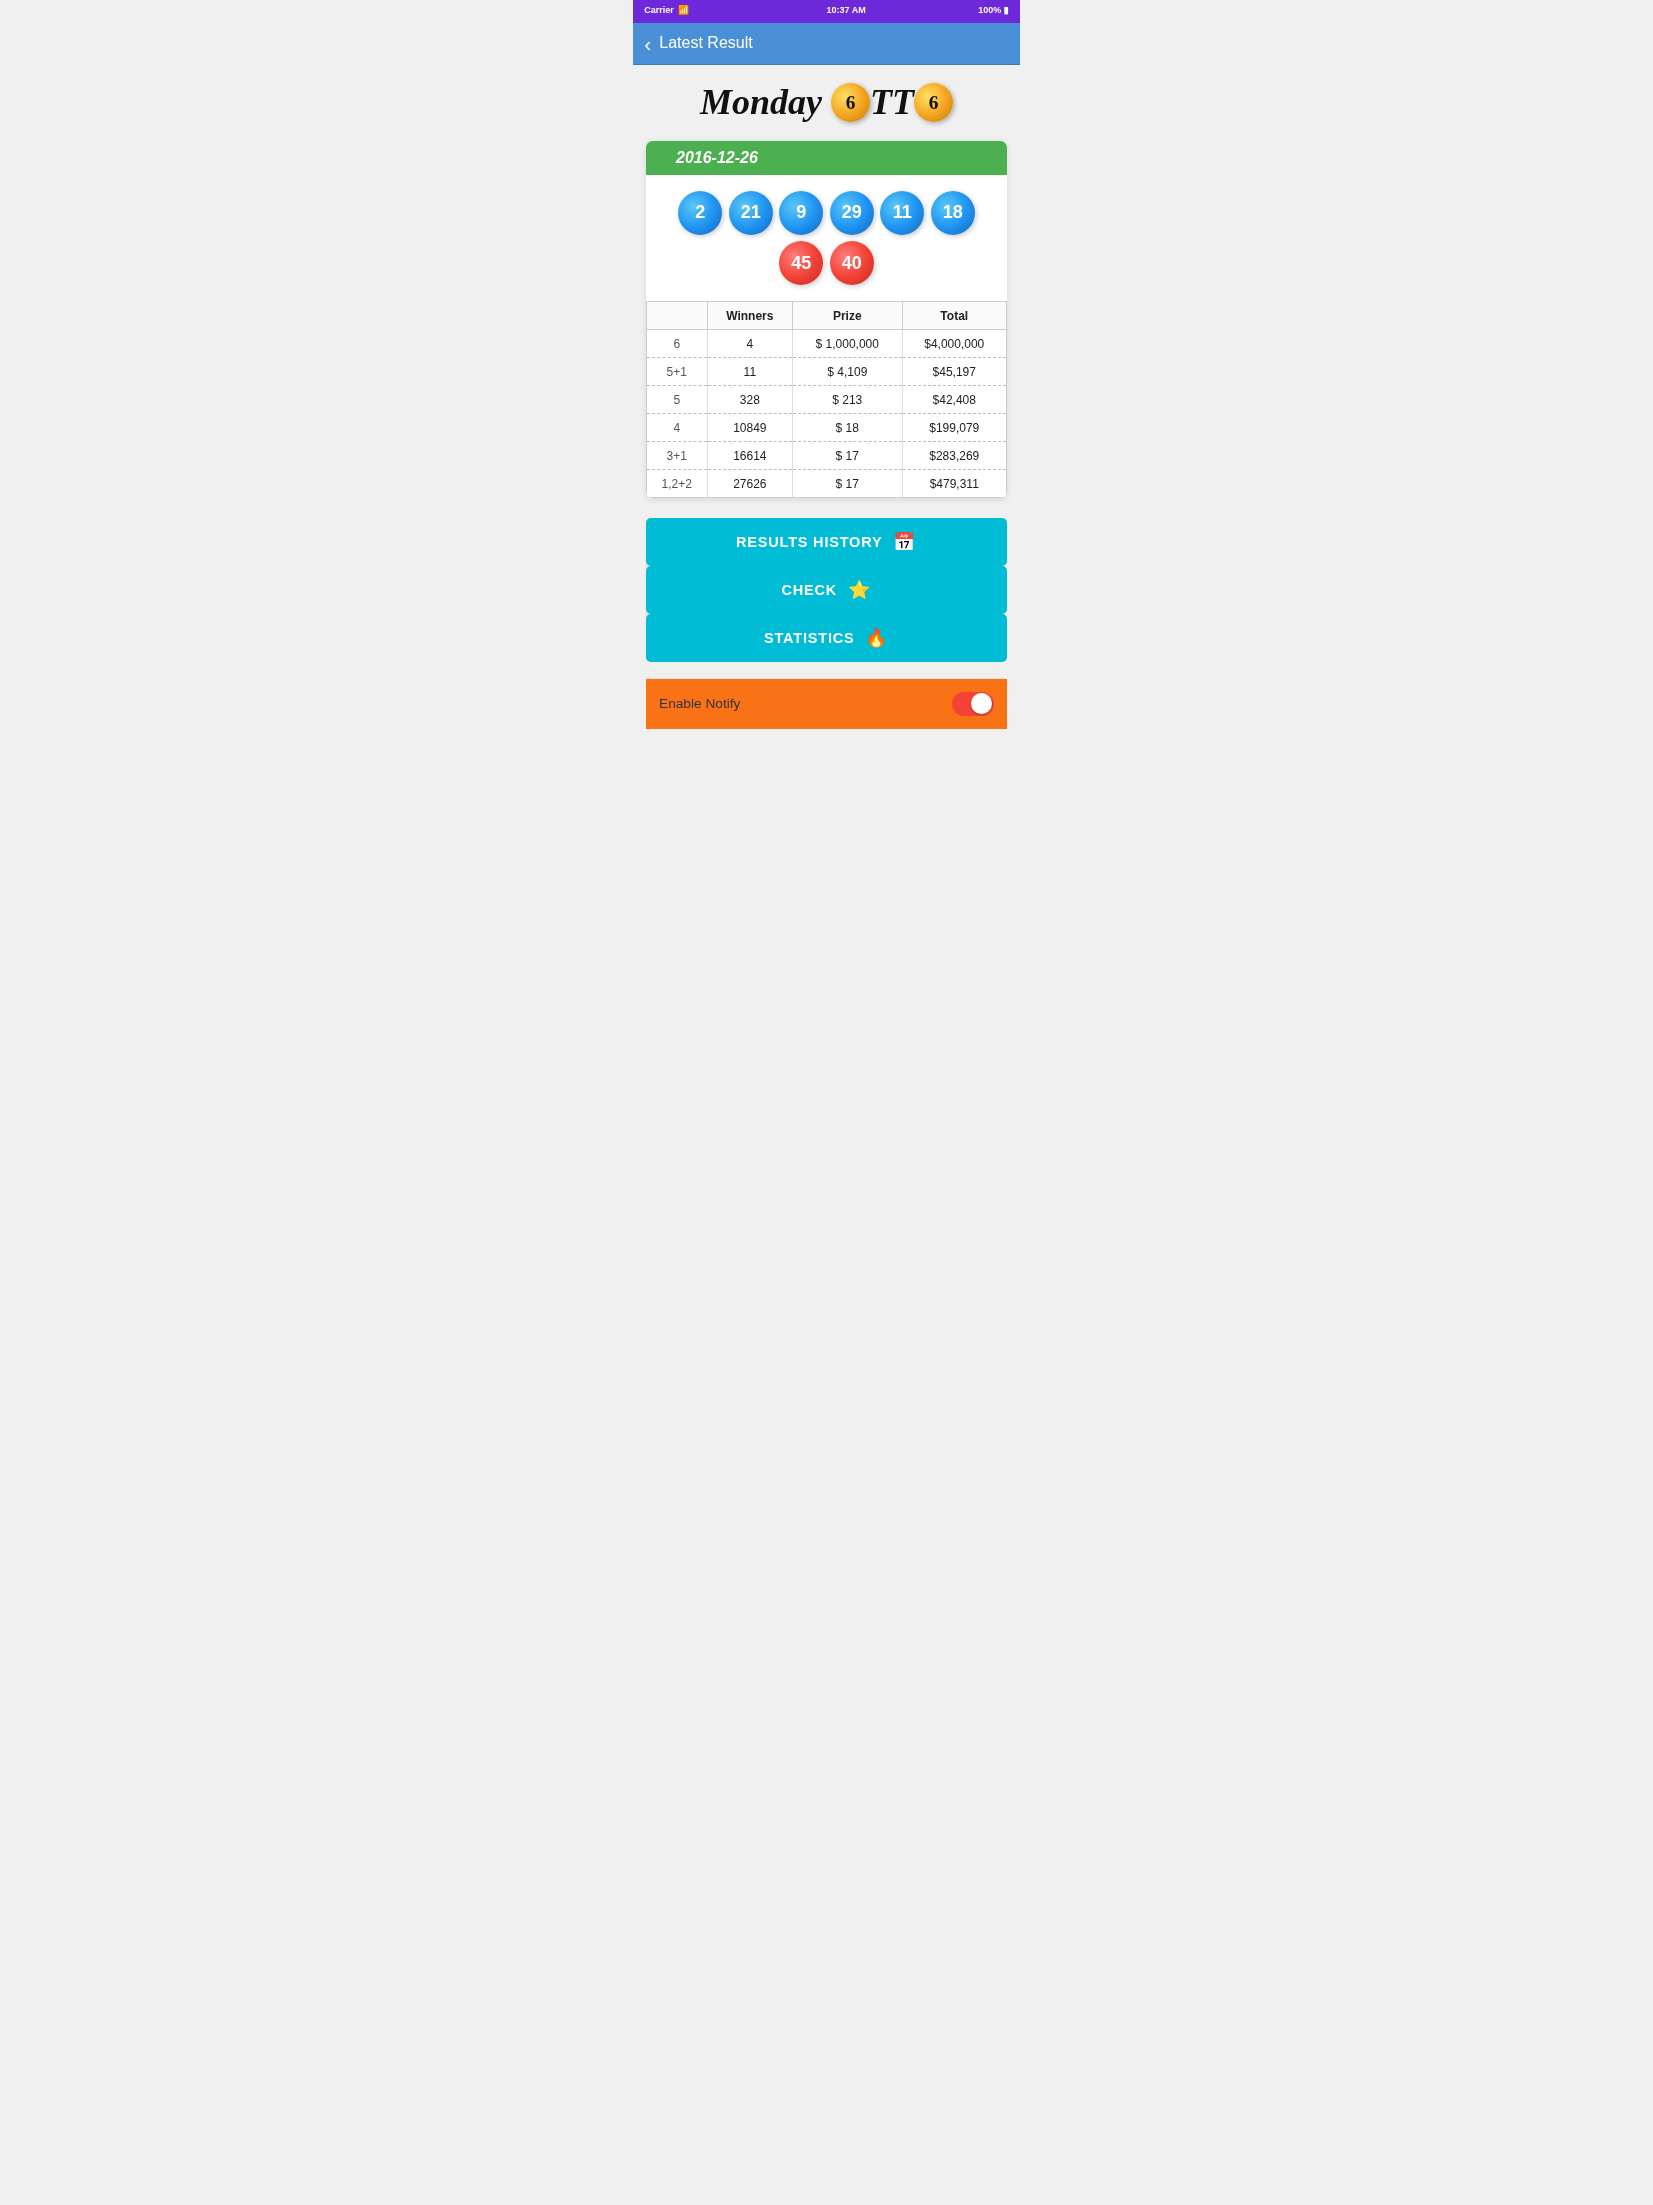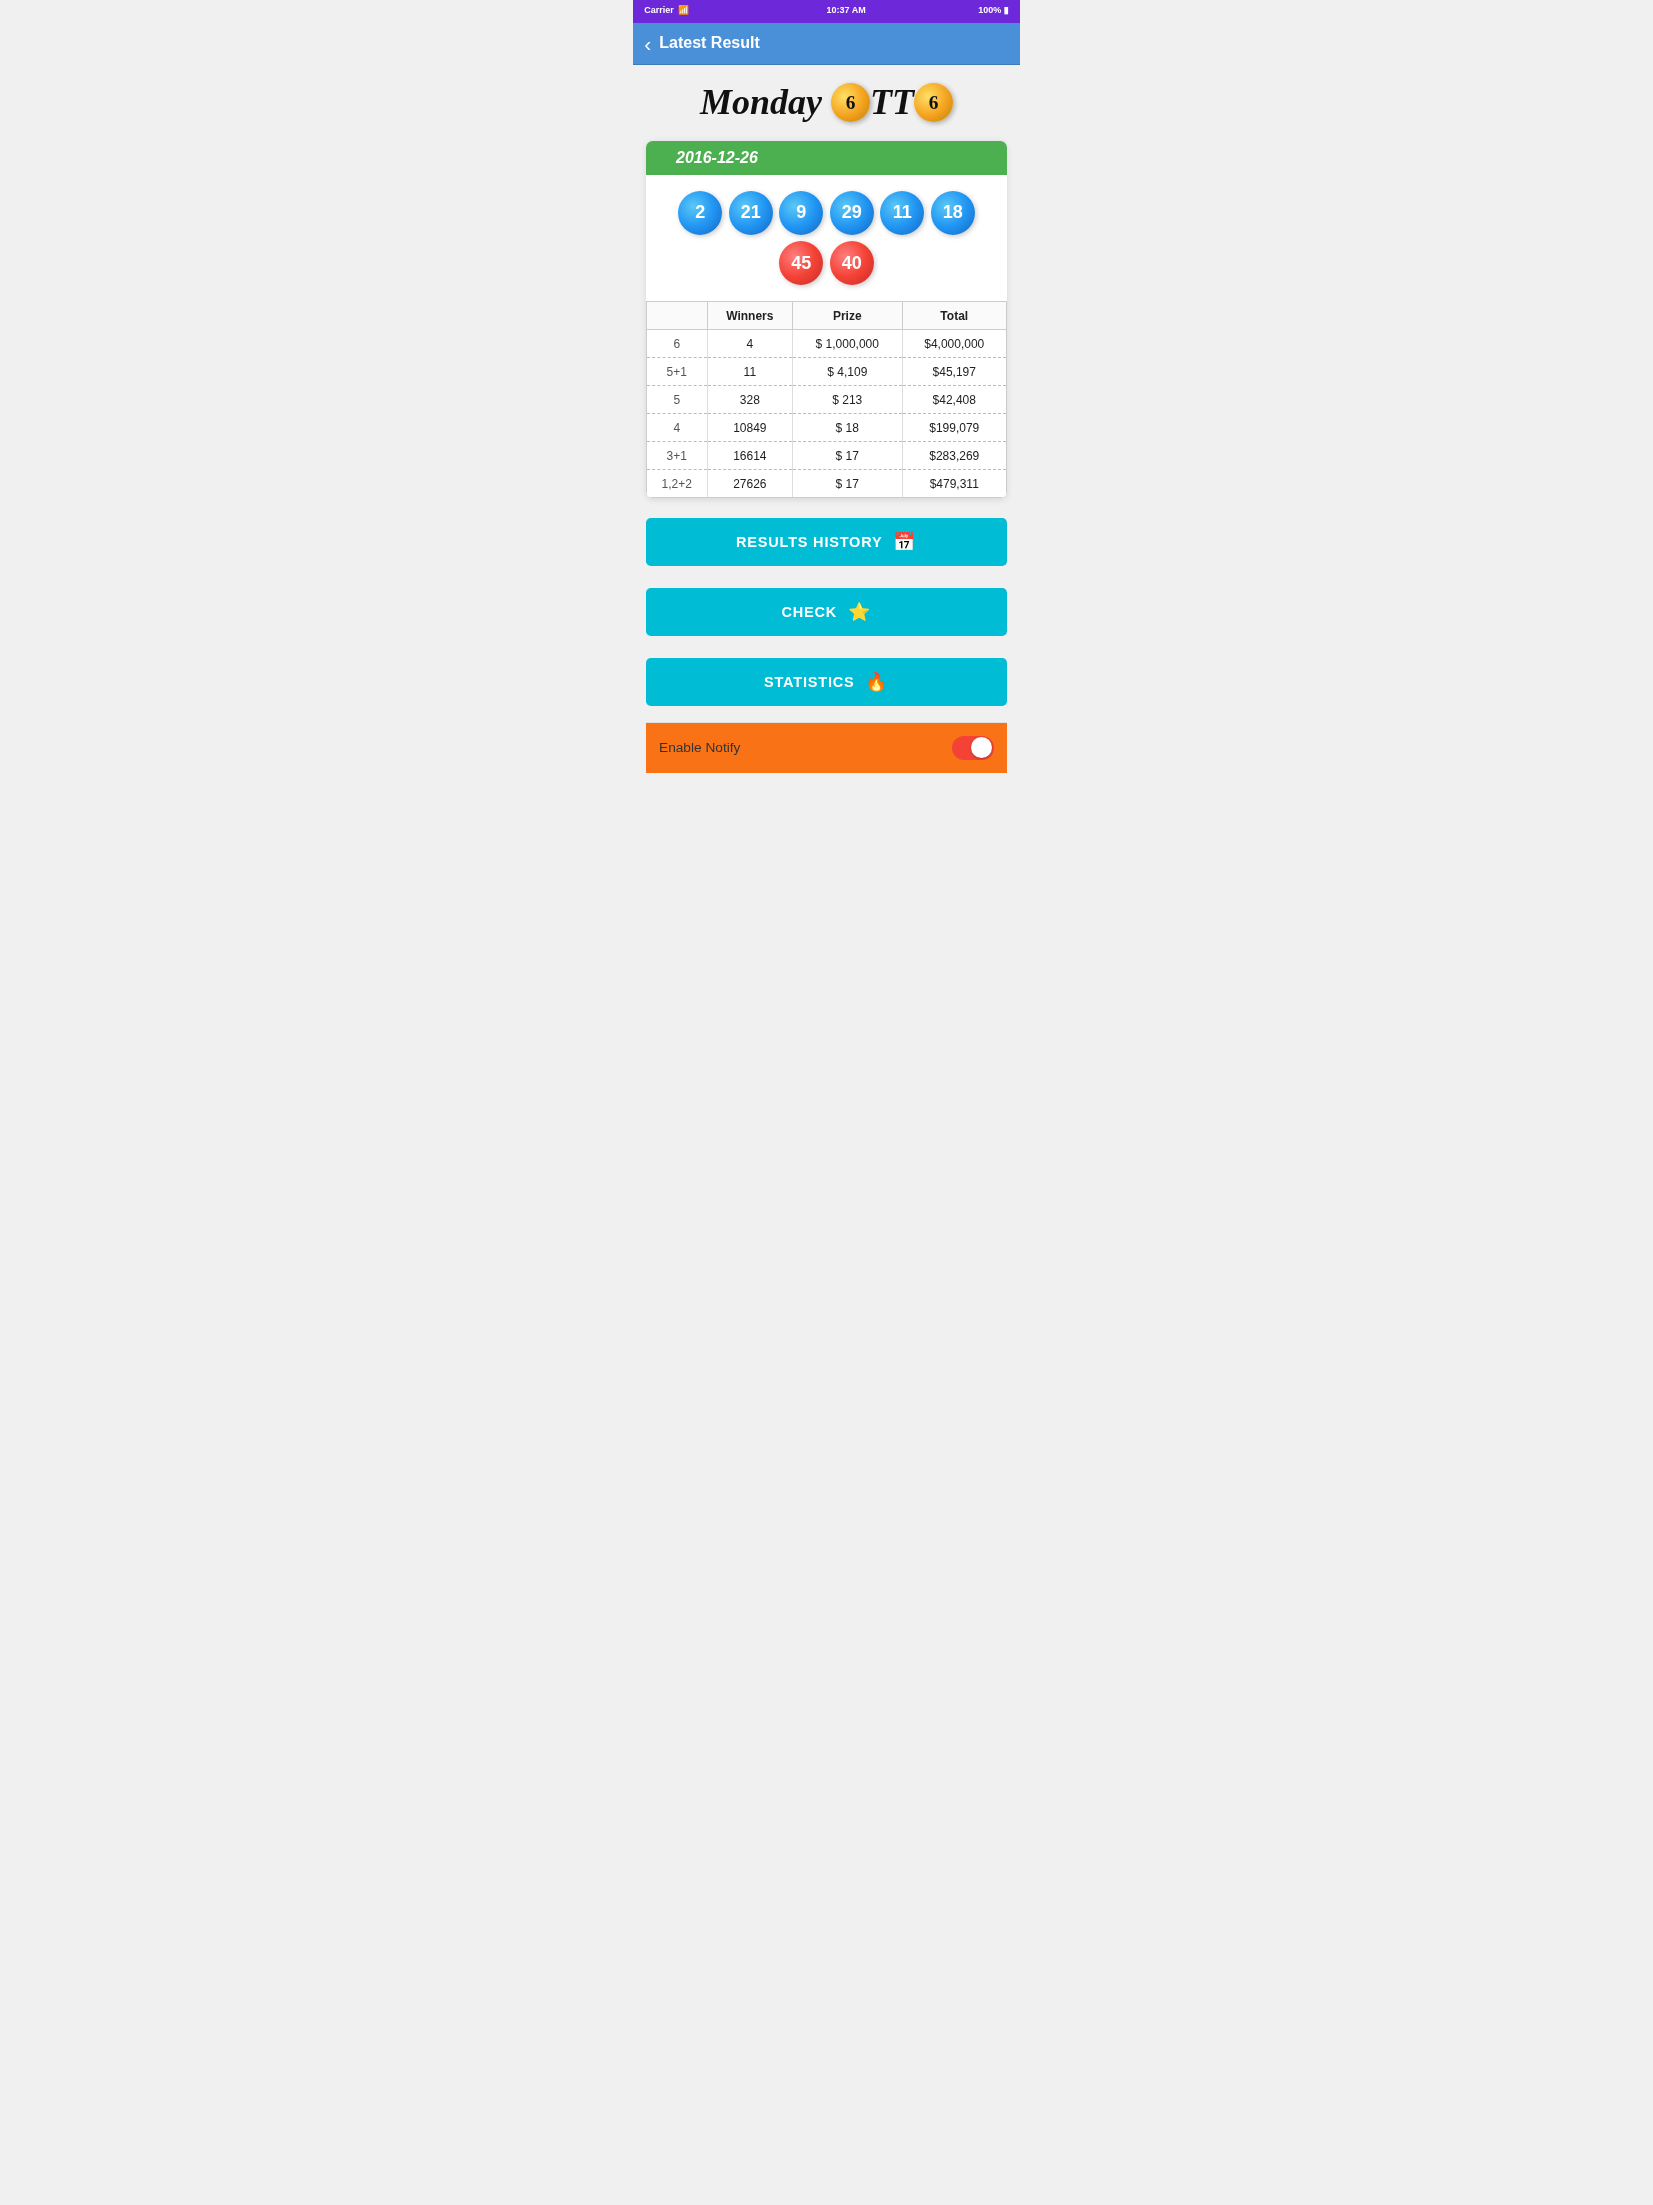--- a/index.html
+++ b/index.html
@@ -47,21 +47,21 @@
       color: #fff;
       font-size: 21px;
       font-weight: 300;
       cursor: pointer;
       margin-right: 8px;
       line-height: 1;
     }
     .nav-title {
       color: #fff;
       font-size: 16px;
-      font-weight: 700;
+      font-weight: 400;
     }
 
     
     .main-content {
       background: #f0f0f0;
       padding: 16px 13px;
     }
 
     
     .logo-area {
@@ -171,21 +171,21 @@
       border-right: 0.8px solid #ccc;
     }
     .prize-table tr:last-child td {
       border-bottom: 0.8px solid #ccc;
     }
 
     
     .action-buttons {
       display: flex;
       flex-direction: column;
-      gap: 22px;
+      gap: 0;
       margin-bottom: 16px;
     }
     .action-btn {
       display: flex;
       align-items: center;
       justify-content: center;
       gap: 11.3px;
       background: #00bcd4;
       color: #fff;
       font-size: 14.5px;

